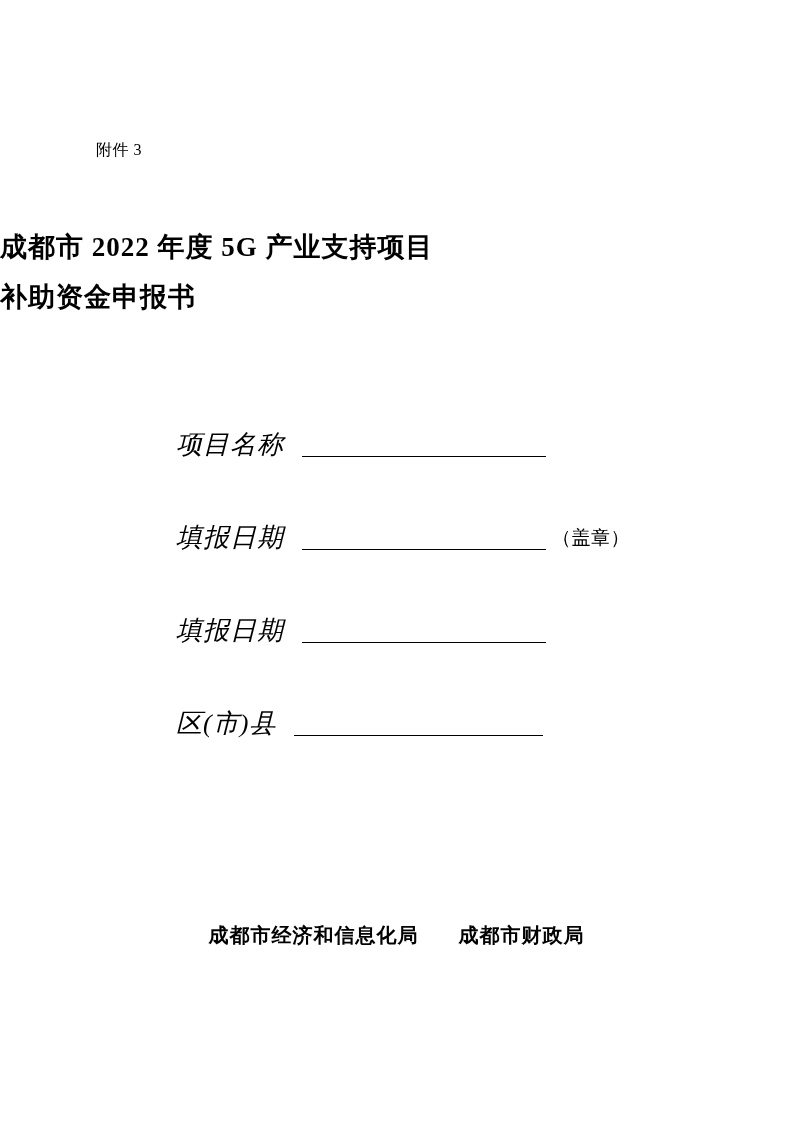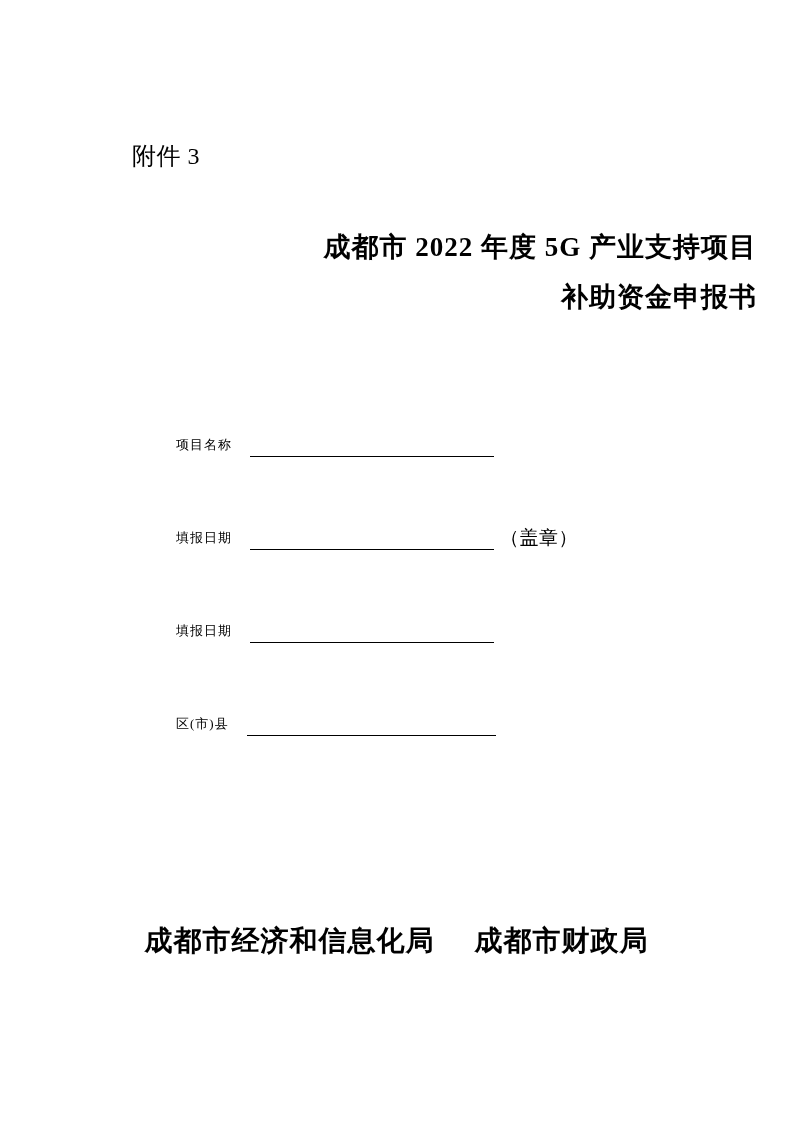--- a/index.html
+++ b/index.html
@@ -20,33 +20,32 @@
     width: 793px;
     height: 1122px;
     box-sizing: border-box;
   }
 
   
   .attachment-label {
     position: absolute;
     left: 96px;
     top: 140px;
-    font-size: 24px;
+    font-size: 16px;
     letter-spacing: 0.5px;
     white-space: nowrap;
-    margin-left: 36px;
   }
 
   
   .doc-title {
     position: absolute;
     left: 0;
     top: 222px;
     width: 757px;
-    text-align: right;
+    text-align: left;
     font-size: 27px;
     font-weight: bold;
     line-height: 50px;
     letter-spacing: 1px;
   }
   .doc-title .line {
     display: block;
   }
 
   
@@ -58,24 +57,25 @@
   }
   .field-row {
     position: relative;
     height: 93px;
     display: flex;
     align-items: flex-start;
     padding-left: 176px;
     box-sizing: border-box;
   }
   .field-label {
-    font-size: 13px;
+    font-size: 26px;
     line-height: 26px;
     white-space: nowrap;
     letter-spacing: 1px;
+    font-style: italic;
   }
   .field-line {
     display: inline-block;
     border-bottom: 1.3px solid #000000;
     height: 24px;
     margin-left: 18px;
   }
   .w-240 { width: 244px; }
   .w-250 { width: 249px; }
 
@@ -87,21 +87,21 @@
     letter-spacing: 0.5px;
   }
 
   
   .footer-orgs {
     position: absolute;
     left: 0;
     top: 922px;
     width: 793px;
     text-align: center;
-    font-size: 28px;
+    font-size: 20px;
     letter-spacing: 1px;
     font-weight: bold;
   }
   .footer-orgs .org-gap {
     display: inline-block;
     width: 40px;
   }
 </style>
 </head>
 <body>

